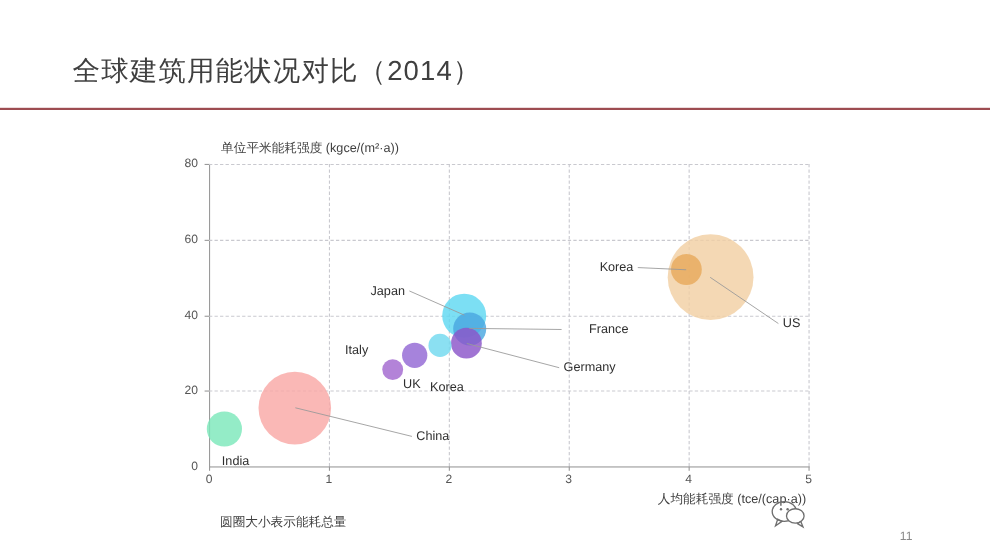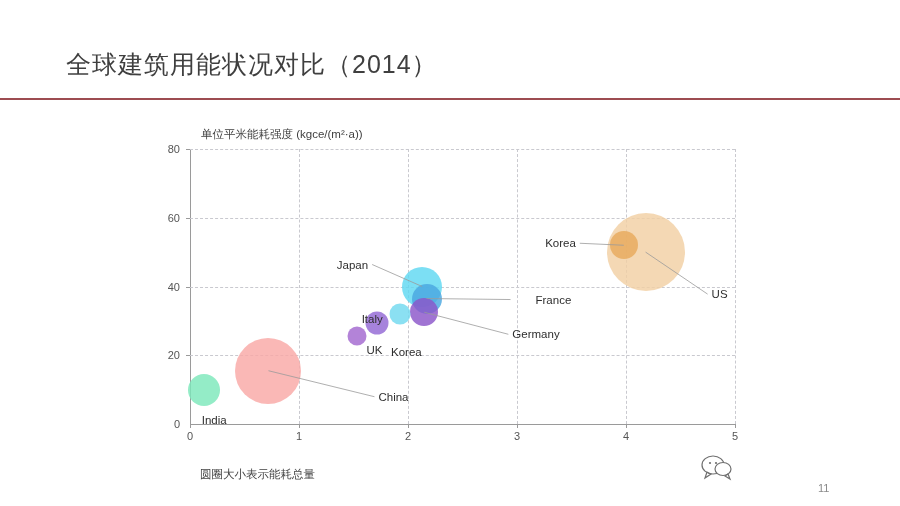--- a/index.html
+++ b/index.html
@@ -195,20 +195,21 @@
 </style>
 </head>
 <body>
 
 <div id="slide-title">全球建筑用能状况对比（2014）</div>
 <div id="title-rule"></div>
 
 <div id="chart-area">
 
   <div id="y-axis-title">单位平米能耗强度 (kgce/(m²·a))</div>
+  <div id="x-axis-title">人均能耗强度 (tce/(cap·a))</div>
   <div id="footnote">圆圈大小表示能耗总量</div>
 
   <div id="plot-frame-left"></div>
   <div id="plot-frame-bottom"></div>
 
   <div id="plot">
     <div id="gridlines">
         <div class="gridline-v" style="left: 109px;"></div>
         <div class="gridline-v" style="left: 218px;"></div>
         <div class="gridline-v" style="left: 327px;"></div>
@@ -260,21 +261,21 @@
       <line x1="268.48" y1="251.71875" x2="374.48" y2="277.71875" stroke="#9a9a9a" stroke-width="0.8"></line>
       <line x1="422.16999999999996" y1="167.5" x2="372.16999999999996" y2="145.5" stroke="#9a9a9a" stroke-width="0.8"></line>
       <line x1="426.53" y1="179.53125" x2="510.53" y2="180.53125" stroke="#9a9a9a" stroke-width="0.8"></line>
       <line x1="424.35" y1="193.28125" x2="508.35" y2="215.28125" stroke="#9a9a9a" stroke-width="0.8"></line>
       <line x1="645.62" y1="133.125" x2="707.62" y2="175.125" stroke="#9a9a9a" stroke-width="0.8"></line>
       <line x1="623.82" y1="126.25" x2="579.82" y2="124.25" stroke="#9a9a9a" stroke-width="0.8"></line>
     </svg>
   <div id="labels-layer">
       <div class="point-label anchor-mid" style="left: 214.17px; top: 300.625px;">India</div>
       <div class="point-label anchor-start" style="left: 378.48px; top: 277.719px;">China</div>
-      <div class="point-label anchor-end" style="left: 334.77px; top: 200.344px; margin-left: 48px;">Italy</div>
+      <div class="point-label anchor-end" style="left: 334.77px; top: 200.344px;">Italy</div>
       <div class="point-label anchor-mid" style="left: 374.48px; top: 230.594px;">UK</div>
       <div class="point-label anchor-mid" style="left: 406.37px; top: 233px; text-align: right;">Korea</div>
       <div class="point-label anchor-end" style="left: 368.17px; top: 145.5px;">Japan</div>
       <div class="point-label anchor-start" style="left: 514.53px; top: 180.531px; margin-left: 21px;">France</div>
       <div class="point-label anchor-start" style="left: 512.35px; top: 215.281px;">Germany</div>
       <div class="point-label anchor-start" style="left: 711.62px; top: 175.125px;">US</div>
       <div class="point-label anchor-end" style="left: 575.82px; top: 124.25px;">Korea</div>
     </div>
 </div>
 

